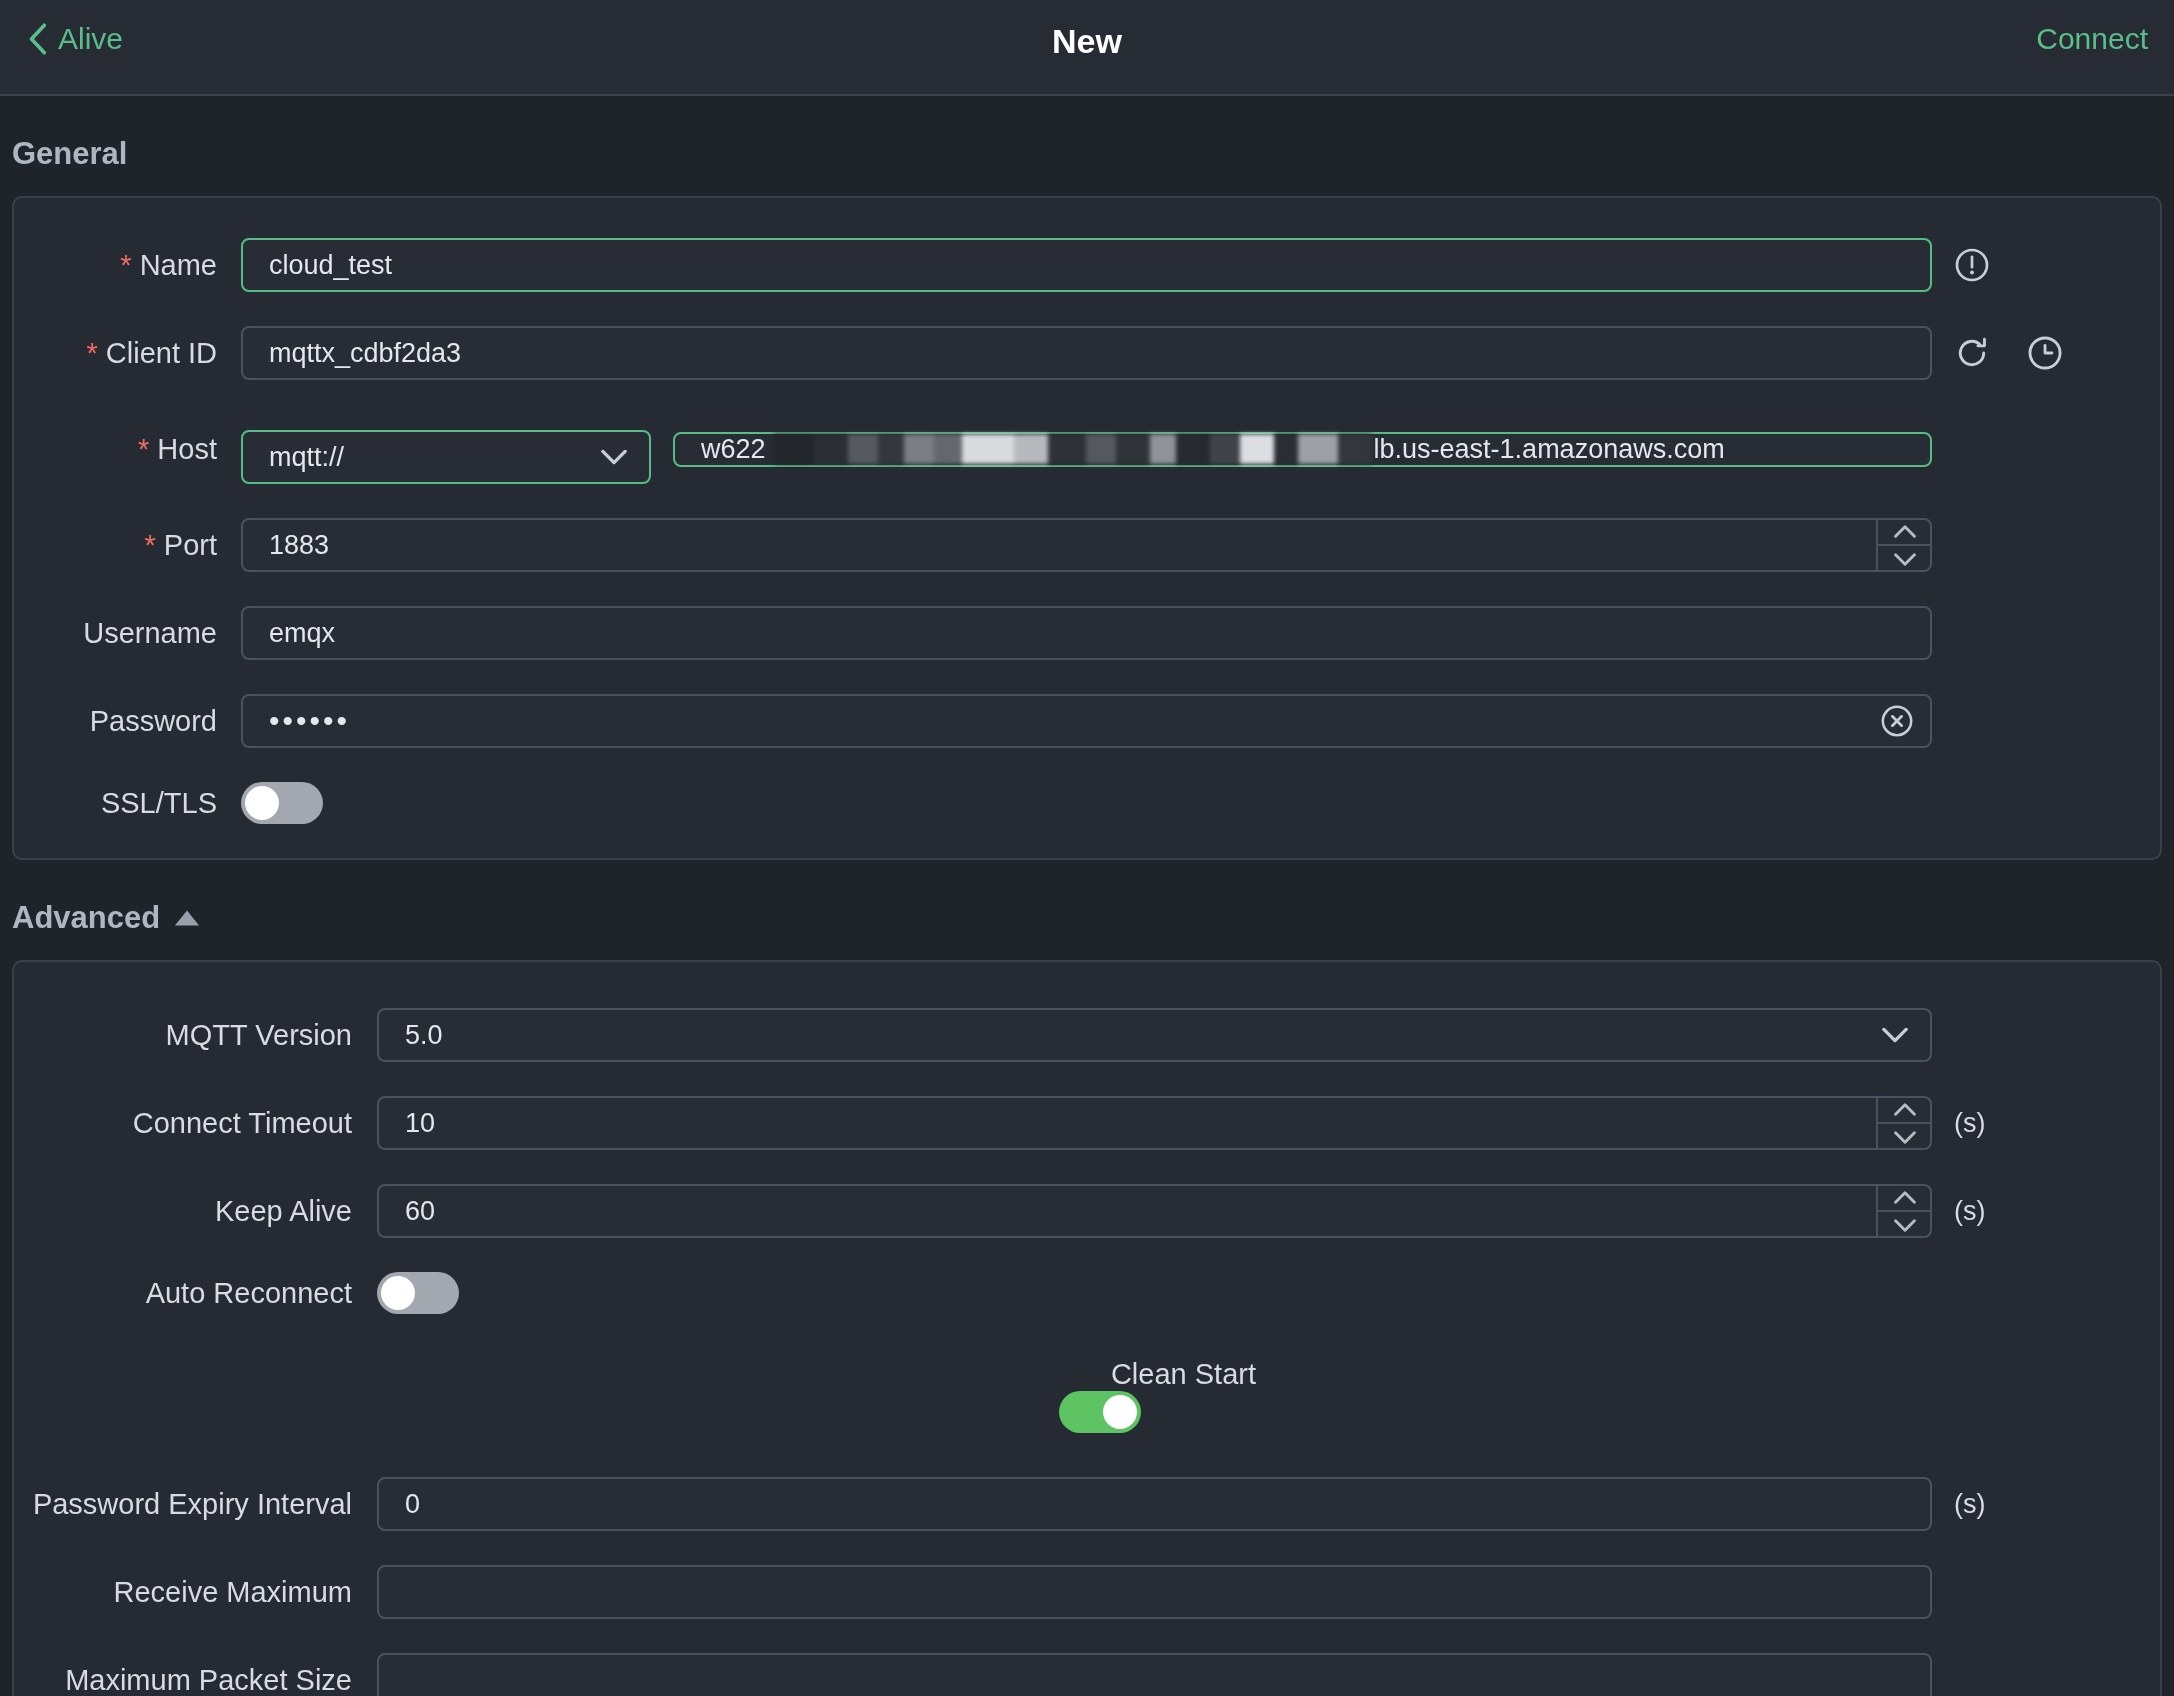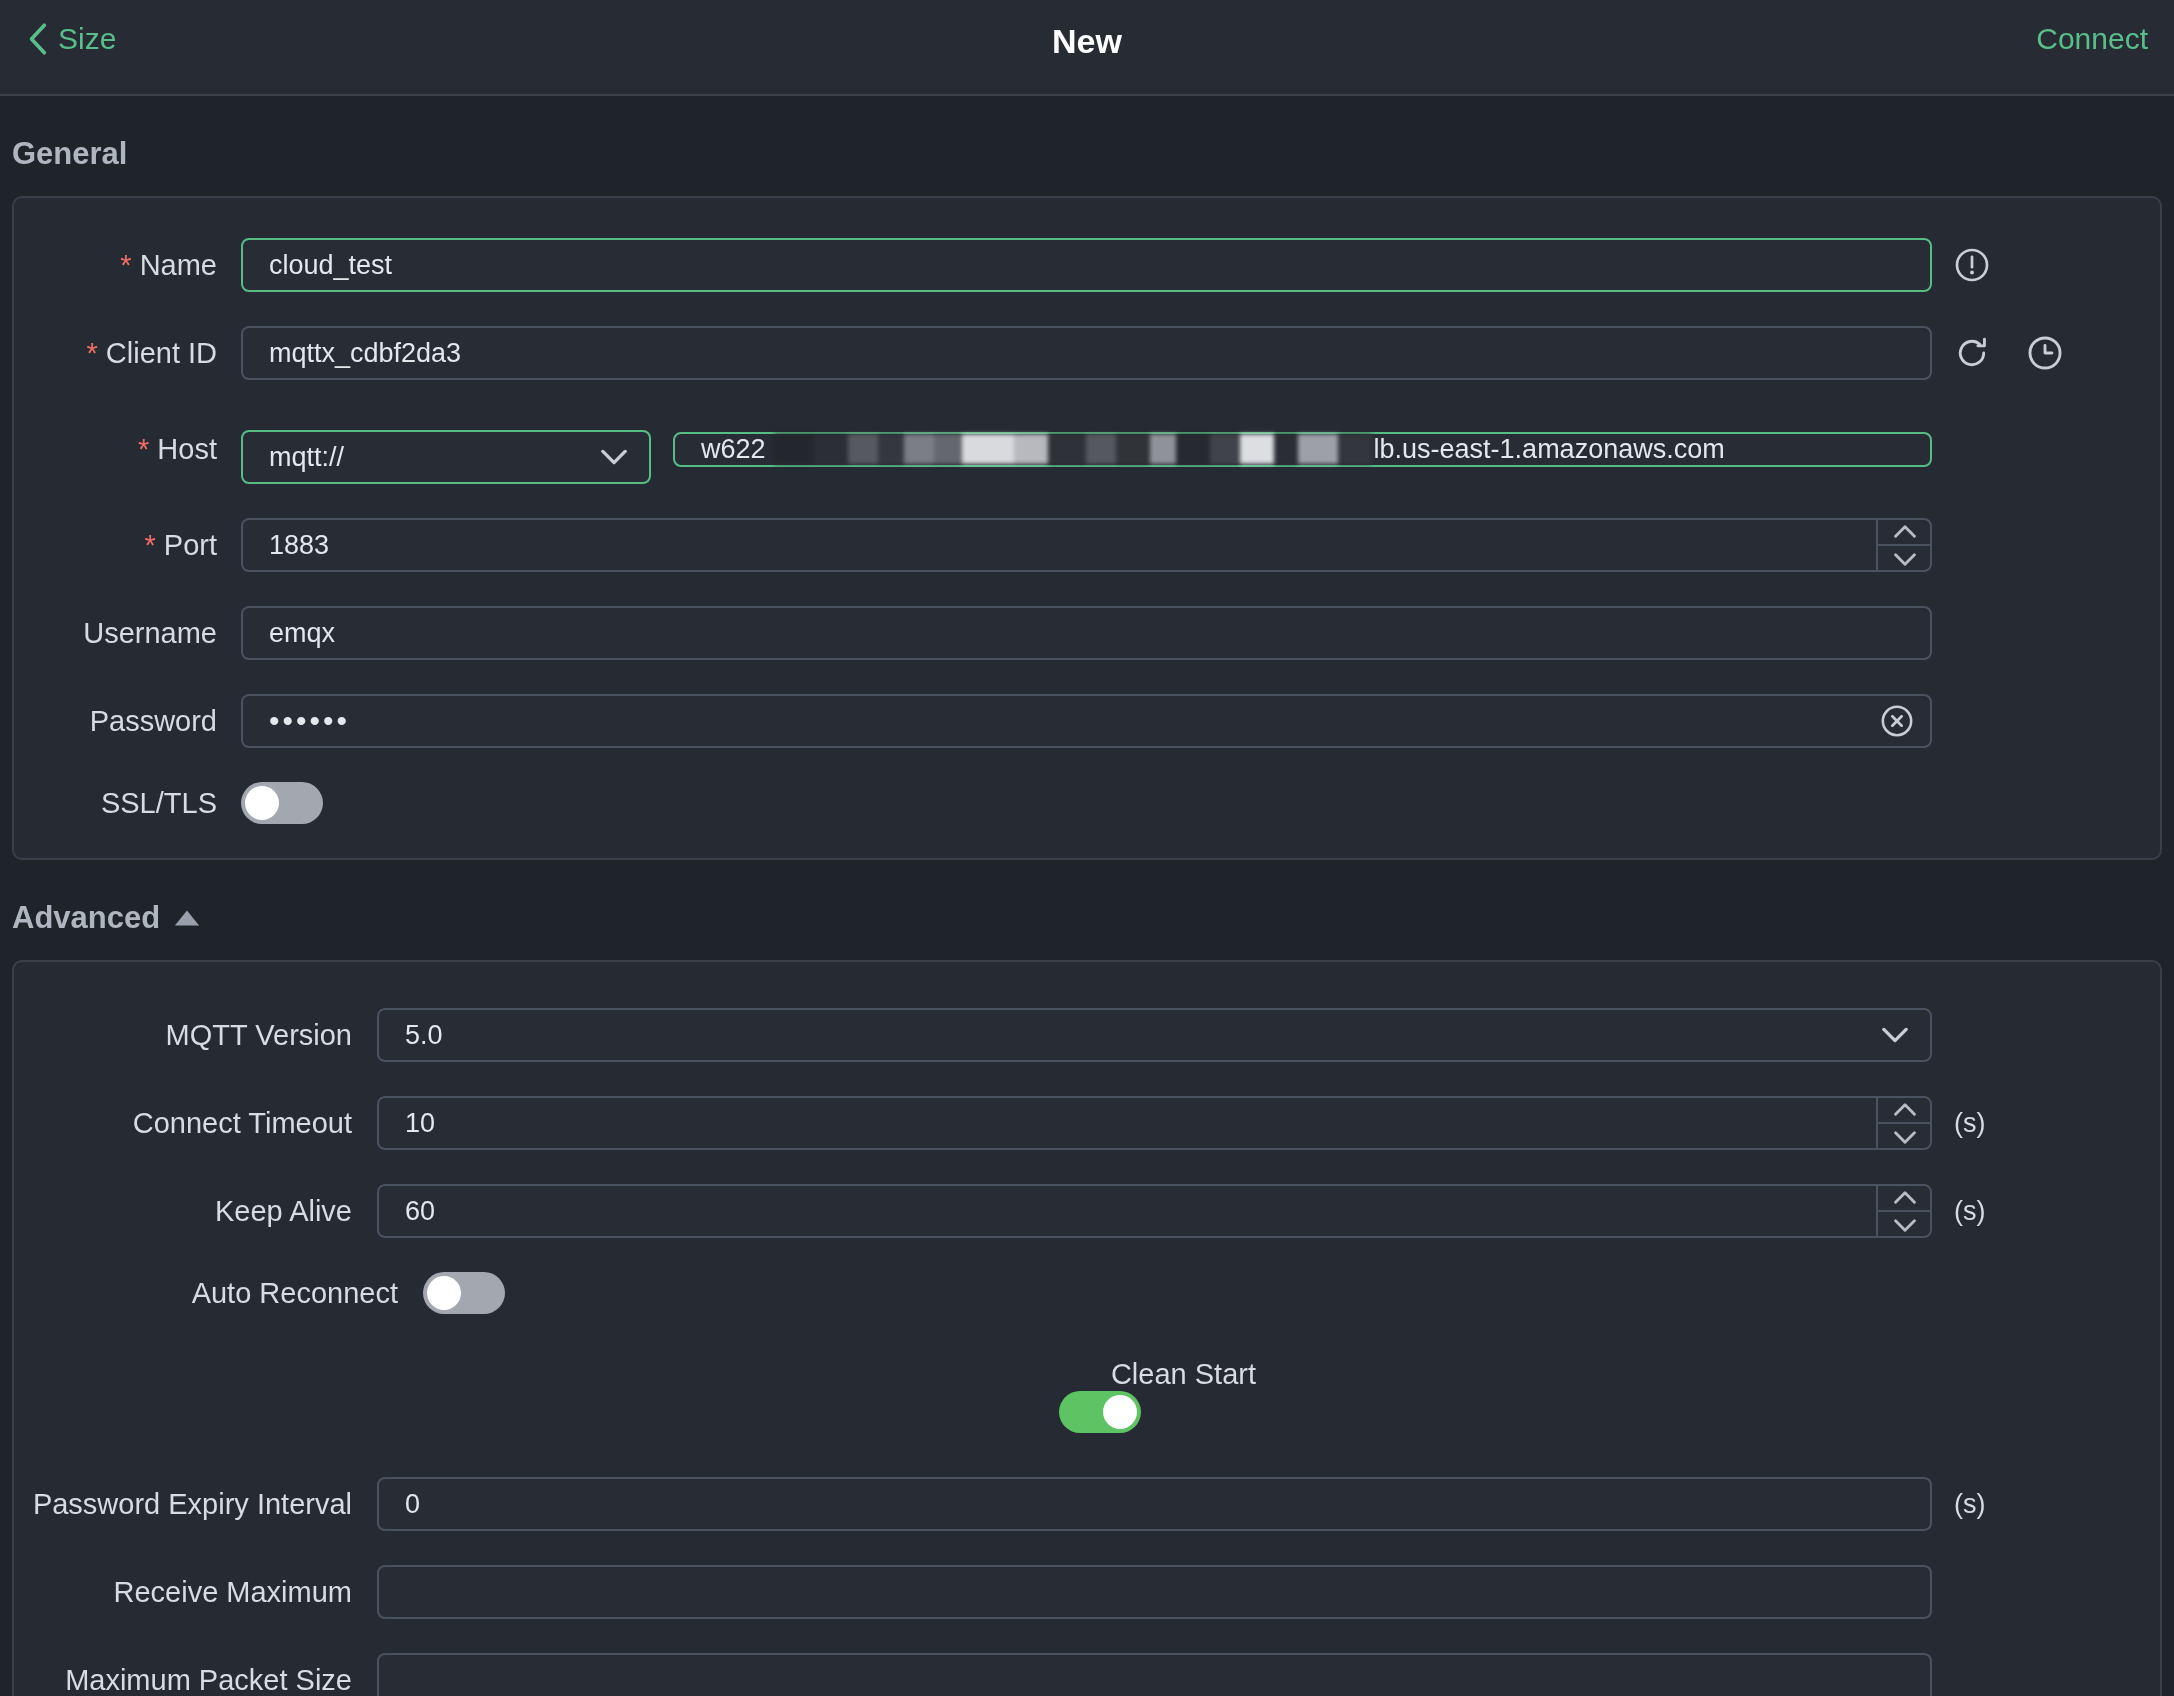--- a/index.html
+++ b/index.html
@@ -122,21 +122,21 @@
 </head>
 <body>
 
 <header class="topbar">
   <div class="back">
     <span>
       <svg width="22" height="34" viewBox="0 0 12 18">
           <path d="M10 1.5 L3 9 L10 16.5" fill="none" stroke="#5abe8a" stroke-width="2" stroke-linecap="round" stroke-linejoin="round"></path>
         </svg>
     </span>
-    <span>Size</span>
+    <span>Alive</span>
   </div>
   <div class="topbar-title">New</div>
   <div class="connect">Connect</div>
 </header>
 
 <div class="section-title">
   <span>General</span>
 </div>
 
 <section class="panel">
@@ -321,21 +321,21 @@
         <span>
             <svg width="22" height="13" viewBox="0 0 14 8">
               <path d="M1 1 L7 7 L13 1" fill="none" stroke="#b8bcc3" stroke-width="1.8" stroke-linecap="round" stroke-linejoin="round"></path>
             </svg>
           </span>
       </div>
     </div>
     <div class="unit">(s)</div>
   </div>
 
-  <div class="row" style="margin-top:11px;padding-left:46px;">
+  <div class="row" style="margin-top:11px;">
     <div class="lbl">Auto Reconnect</div>
     <div class="field" style="display:flex;align-items:center;">
       <div class="switch">
           <div class="knob"></div>
         </div>
     </div>
   </div>
 
   <div class="row" style="margin-top:44px;margin-bottom:44px;flex-direction:column;">
     <div class="lbl">Clean Start</div>

